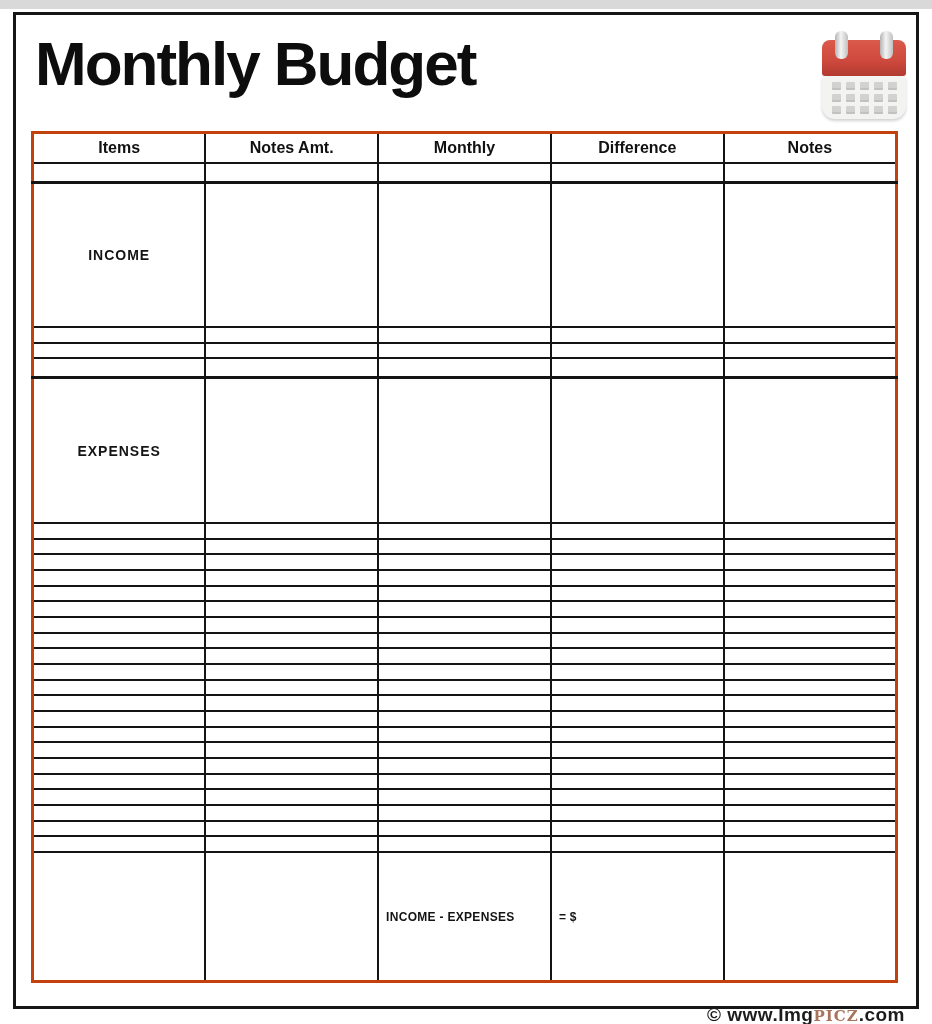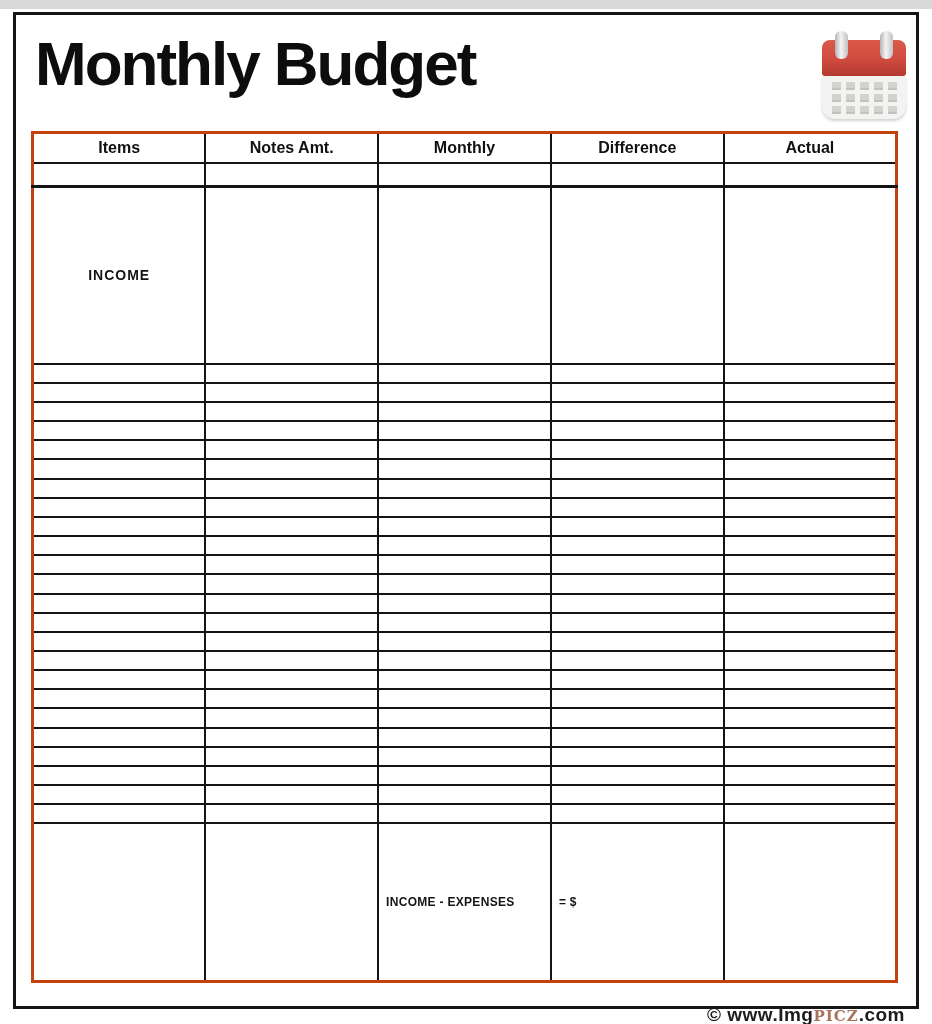--- a/index.html
+++ b/index.html
@@ -88,21 +88,21 @@
   </div>
 
   <div class="table-wrap">
     <table>
       <thead>
           <tr>
             <th>Items</th>
             <th>Notes Amt.</th>
             <th>Monthly</th>
             <th>Difference</th>
-            <th>Actual</th>
+            <th>Notes</th>
           </tr>
         </thead>
       <tbody>
           <tr>
             <td></td>
             <td></td>
             <td></td>
             <td></td>
             <td></td>
           </tr>
@@ -122,20 +122,27 @@
           </tr>
           <tr>
             <td></td>
             <td></td>
             <td></td>
             <td></td>
             <td></td>
           </tr>
           <tr>
             <td></td>
+            <td></td>
+            <td></td>
+            <td></td>
+            <td></td>
+          </tr>
+          <tr class="section-row">
+            <td class="section-label">EXPENSES</td>
             <td></td>
             <td></td>
             <td></td>
             <td></td>
           </tr>
           <tr>
             <td></td>
             <td></td>
             <td></td>
             <td></td>

